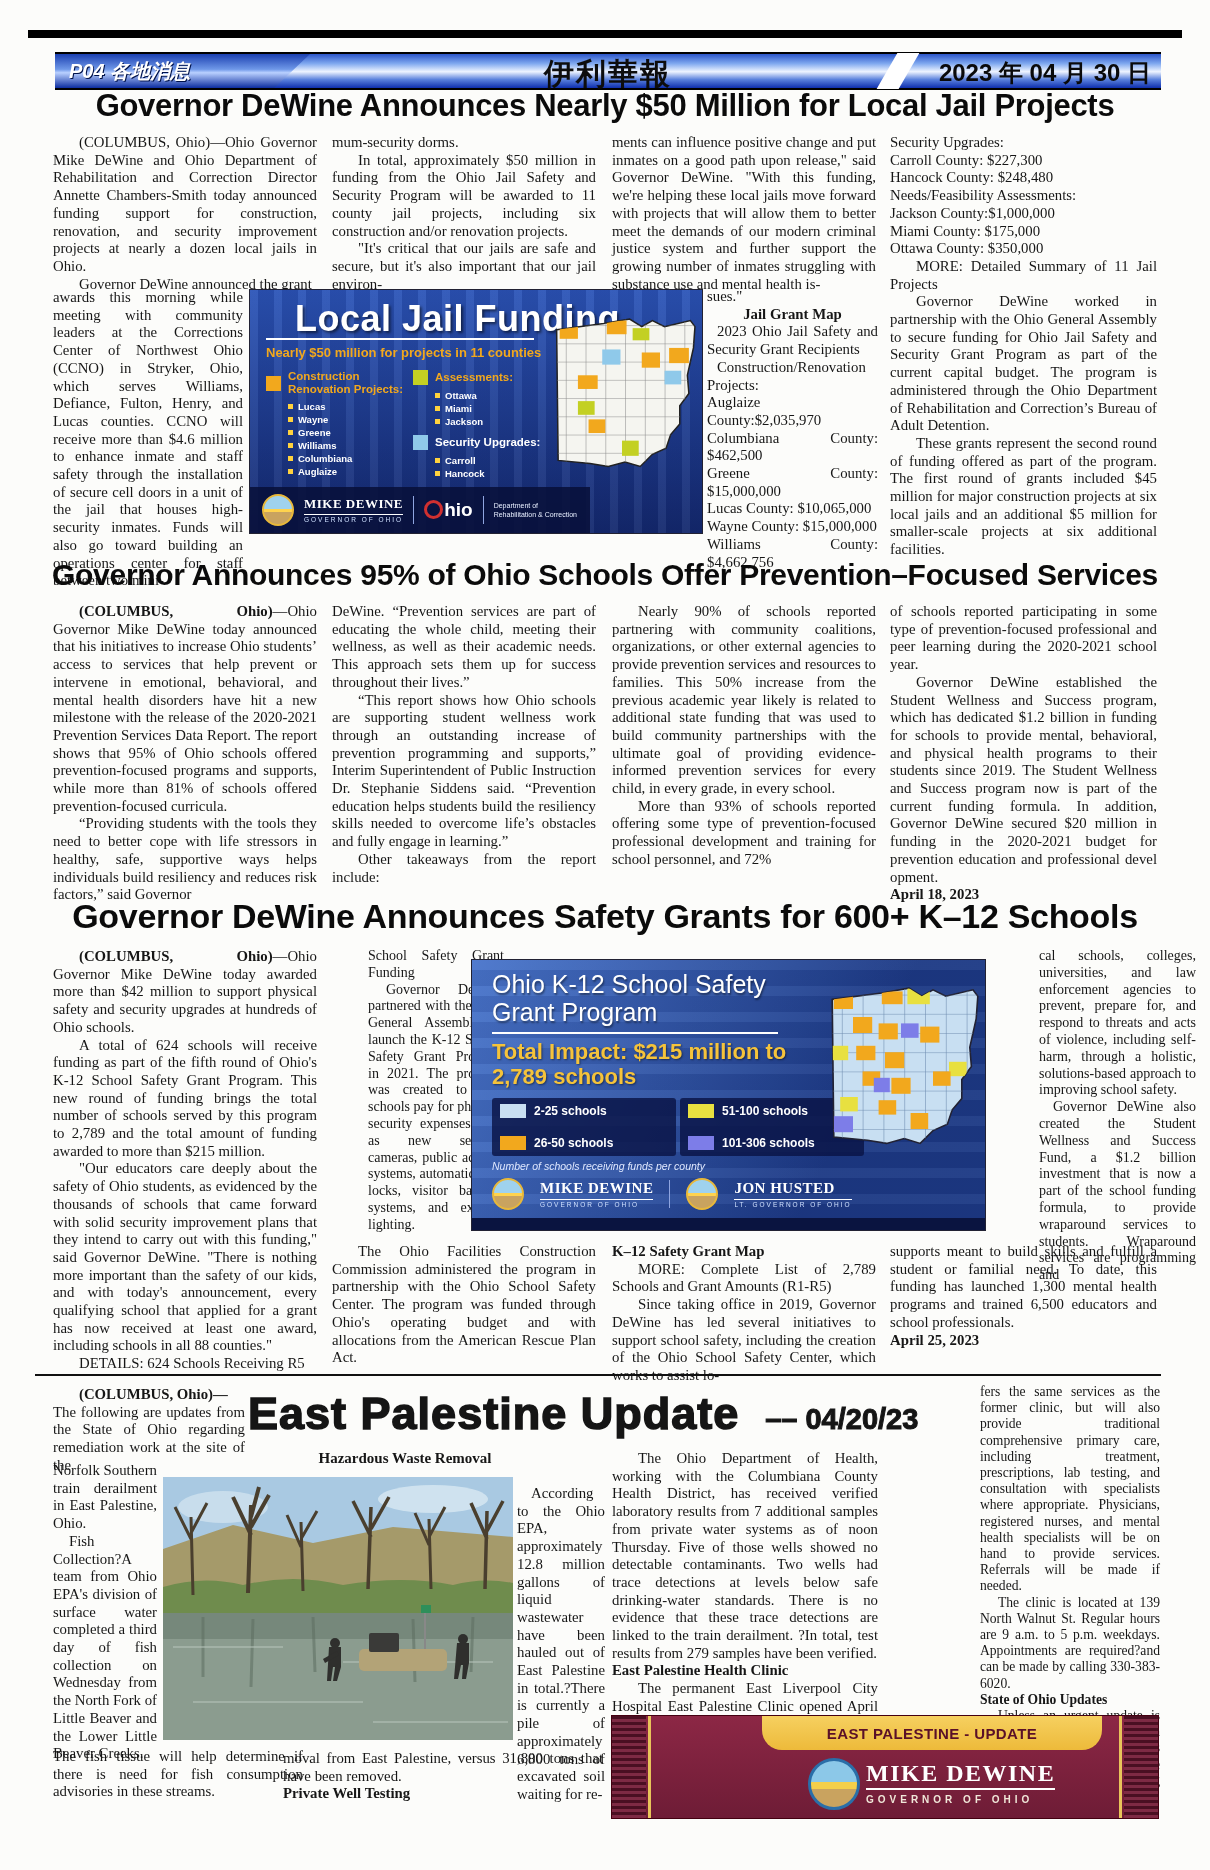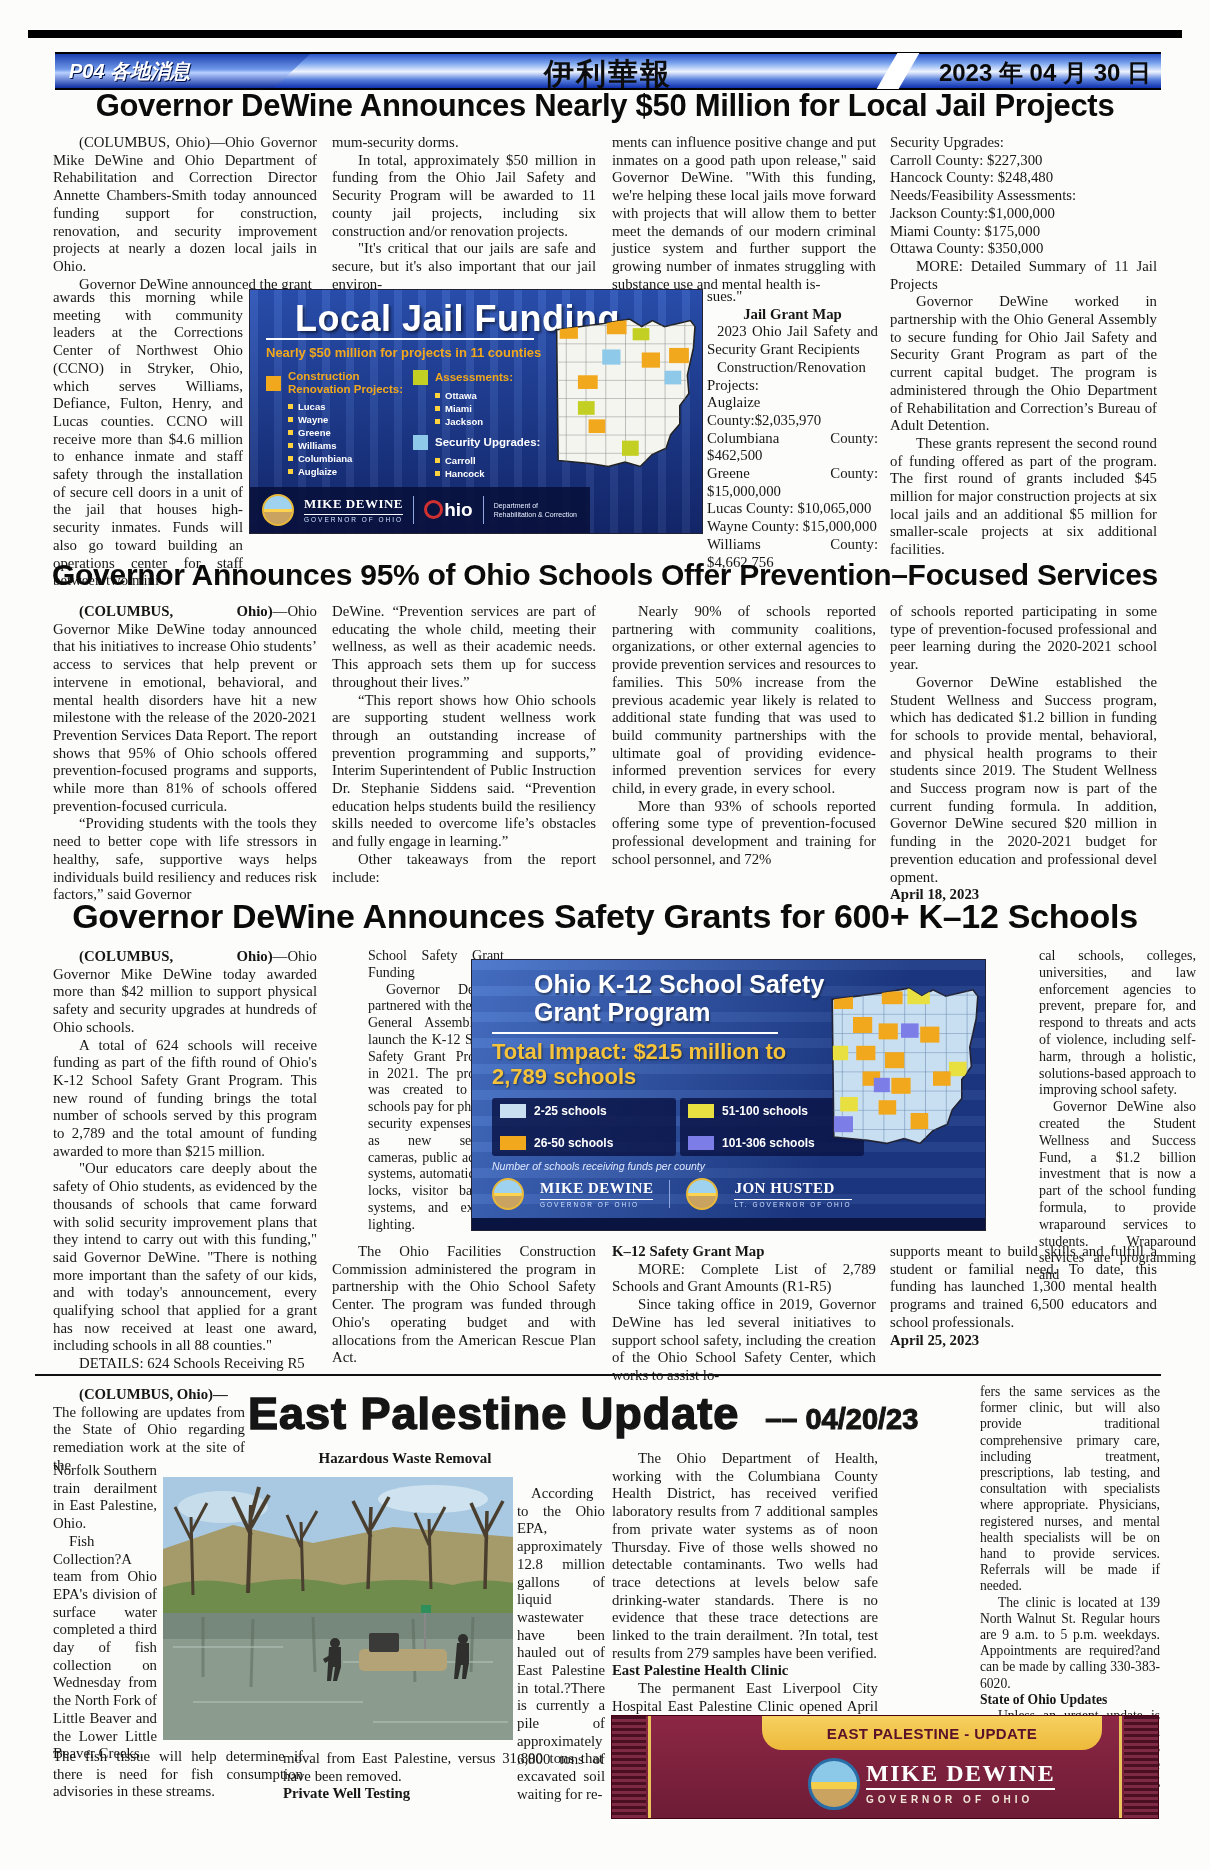--- a/index.html
+++ b/index.html
@@ -59,22 +59,22 @@
   .vd{width:1px;height:28px;background:#8fa5e0;flex:0 0 auto;}
   .redO{display:inline-block;width:13px;height:13px;border:3.5px solid #d03030;border-radius:50%;
     vertical-align:-3px;margin-right:1px;}
   .ohio-word{font:800 19px "Liberation Sans",sans-serif;}
   .dept{font-size:7px;line-height:1.3;color:#e8efff;}
   
   .kfx{background:linear-gradient(115deg,#4a76cc,#1d3a85 70%);color:#fff;overflow:hidden;
     font-family:"Liberation Sans",sans-serif;box-shadow:0 0 0 1px #223;}
   .kfx .tex{position:absolute;inset:0;
     background:repeating-linear-gradient(180deg,rgba(255,255,255,.04) 0 10px,rgba(0,0,40,.08) 10px 26px);}
-  .k-title{position:absolute;left:20px;top:10px;font-size:25px;font-weight:700;line-height:1.12;
-    text-shadow:1px 2px 2px rgba(0,0,0,.45);margin-left:42px;}
+  .k-title{position:absolute;left:20px;top:10px;font-size:25px;font-weight:400;line-height:1.12;
+    text-shadow:1px 2px 2px rgba(0,0,0,.45);}
   .k-rule{position:absolute;left:20px;top:72px;width:286px;height:2px;background:#fff;}
   .k-imp{position:absolute;left:20px;top:80px;font-size:22px;font-weight:700;color:#f5c33b;line-height:1.12;
     text-shadow:1px 1px 2px rgba(0,0,0,.45);}
   .k-legbox{position:absolute;width:168px;height:46px;background:rgba(10,20,70,.82);border-radius:3px;
     padding:6px 8px;display:flex;flex-direction:column;justify-content:space-between;}
   .k-lrow{display:flex;align-items:center;gap:8px;font-size:12px;font-weight:700;}
   .k-lrow .sw{width:26px;height:14px;}
   .k-cap{position:absolute;left:20px;top:200px;font-style:italic;font-size:10.5px;color:#dfe8ff;}
   .k-logos{position:absolute;left:20px;top:218px;display:flex;gap:16px;align-items:center;}
   .k-band{position:absolute;left:0;right:0;bottom:0;height:12px;background:#0a1440;}

